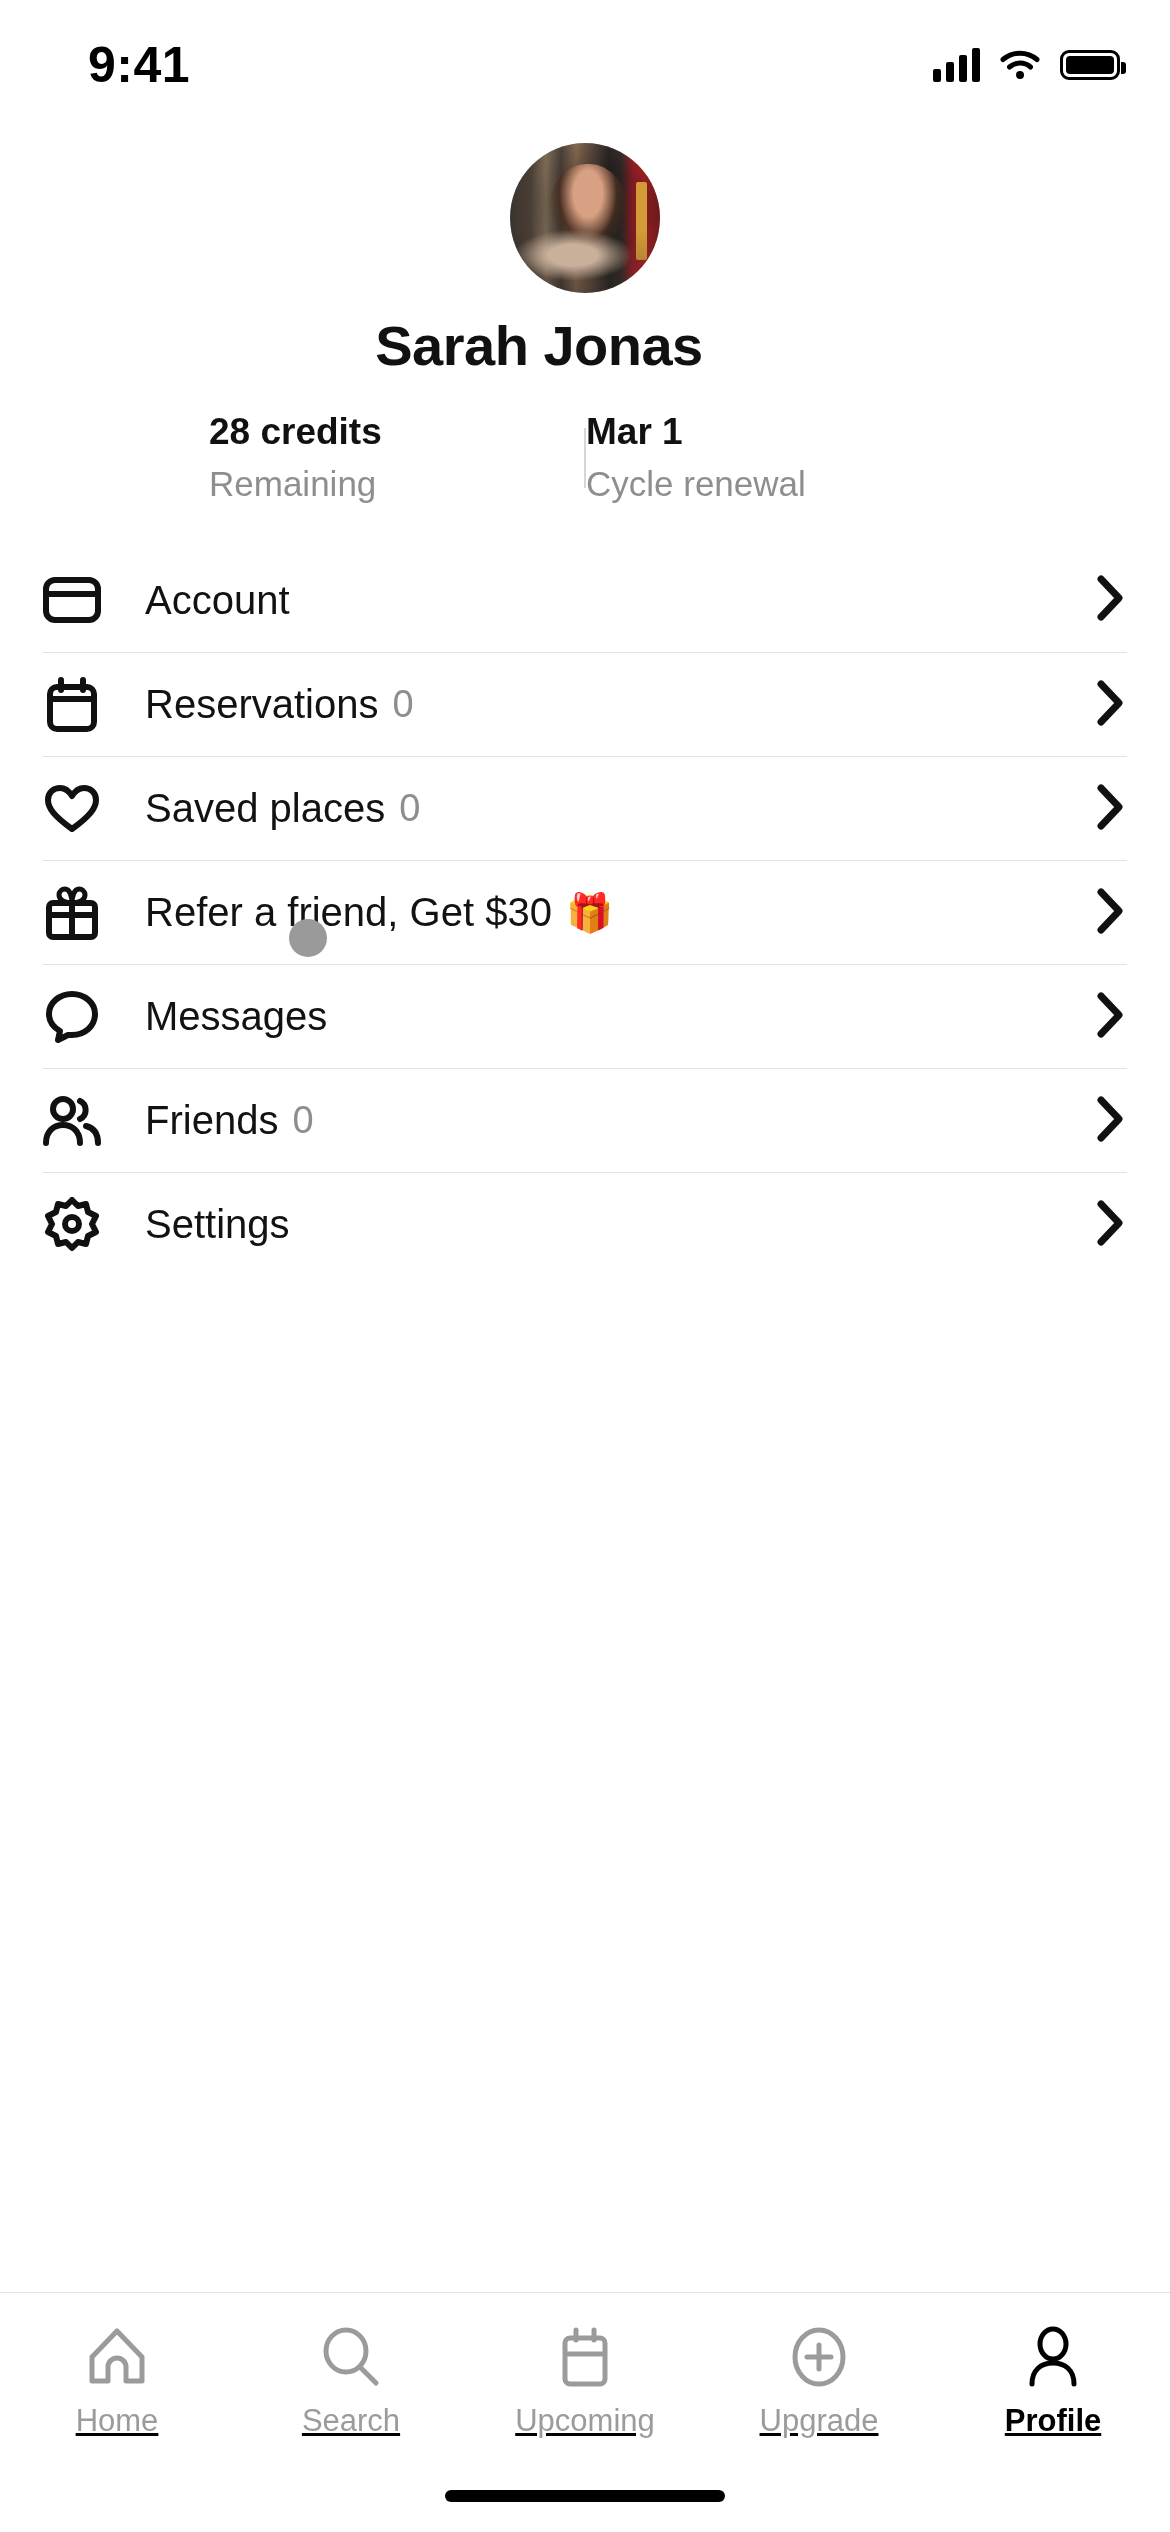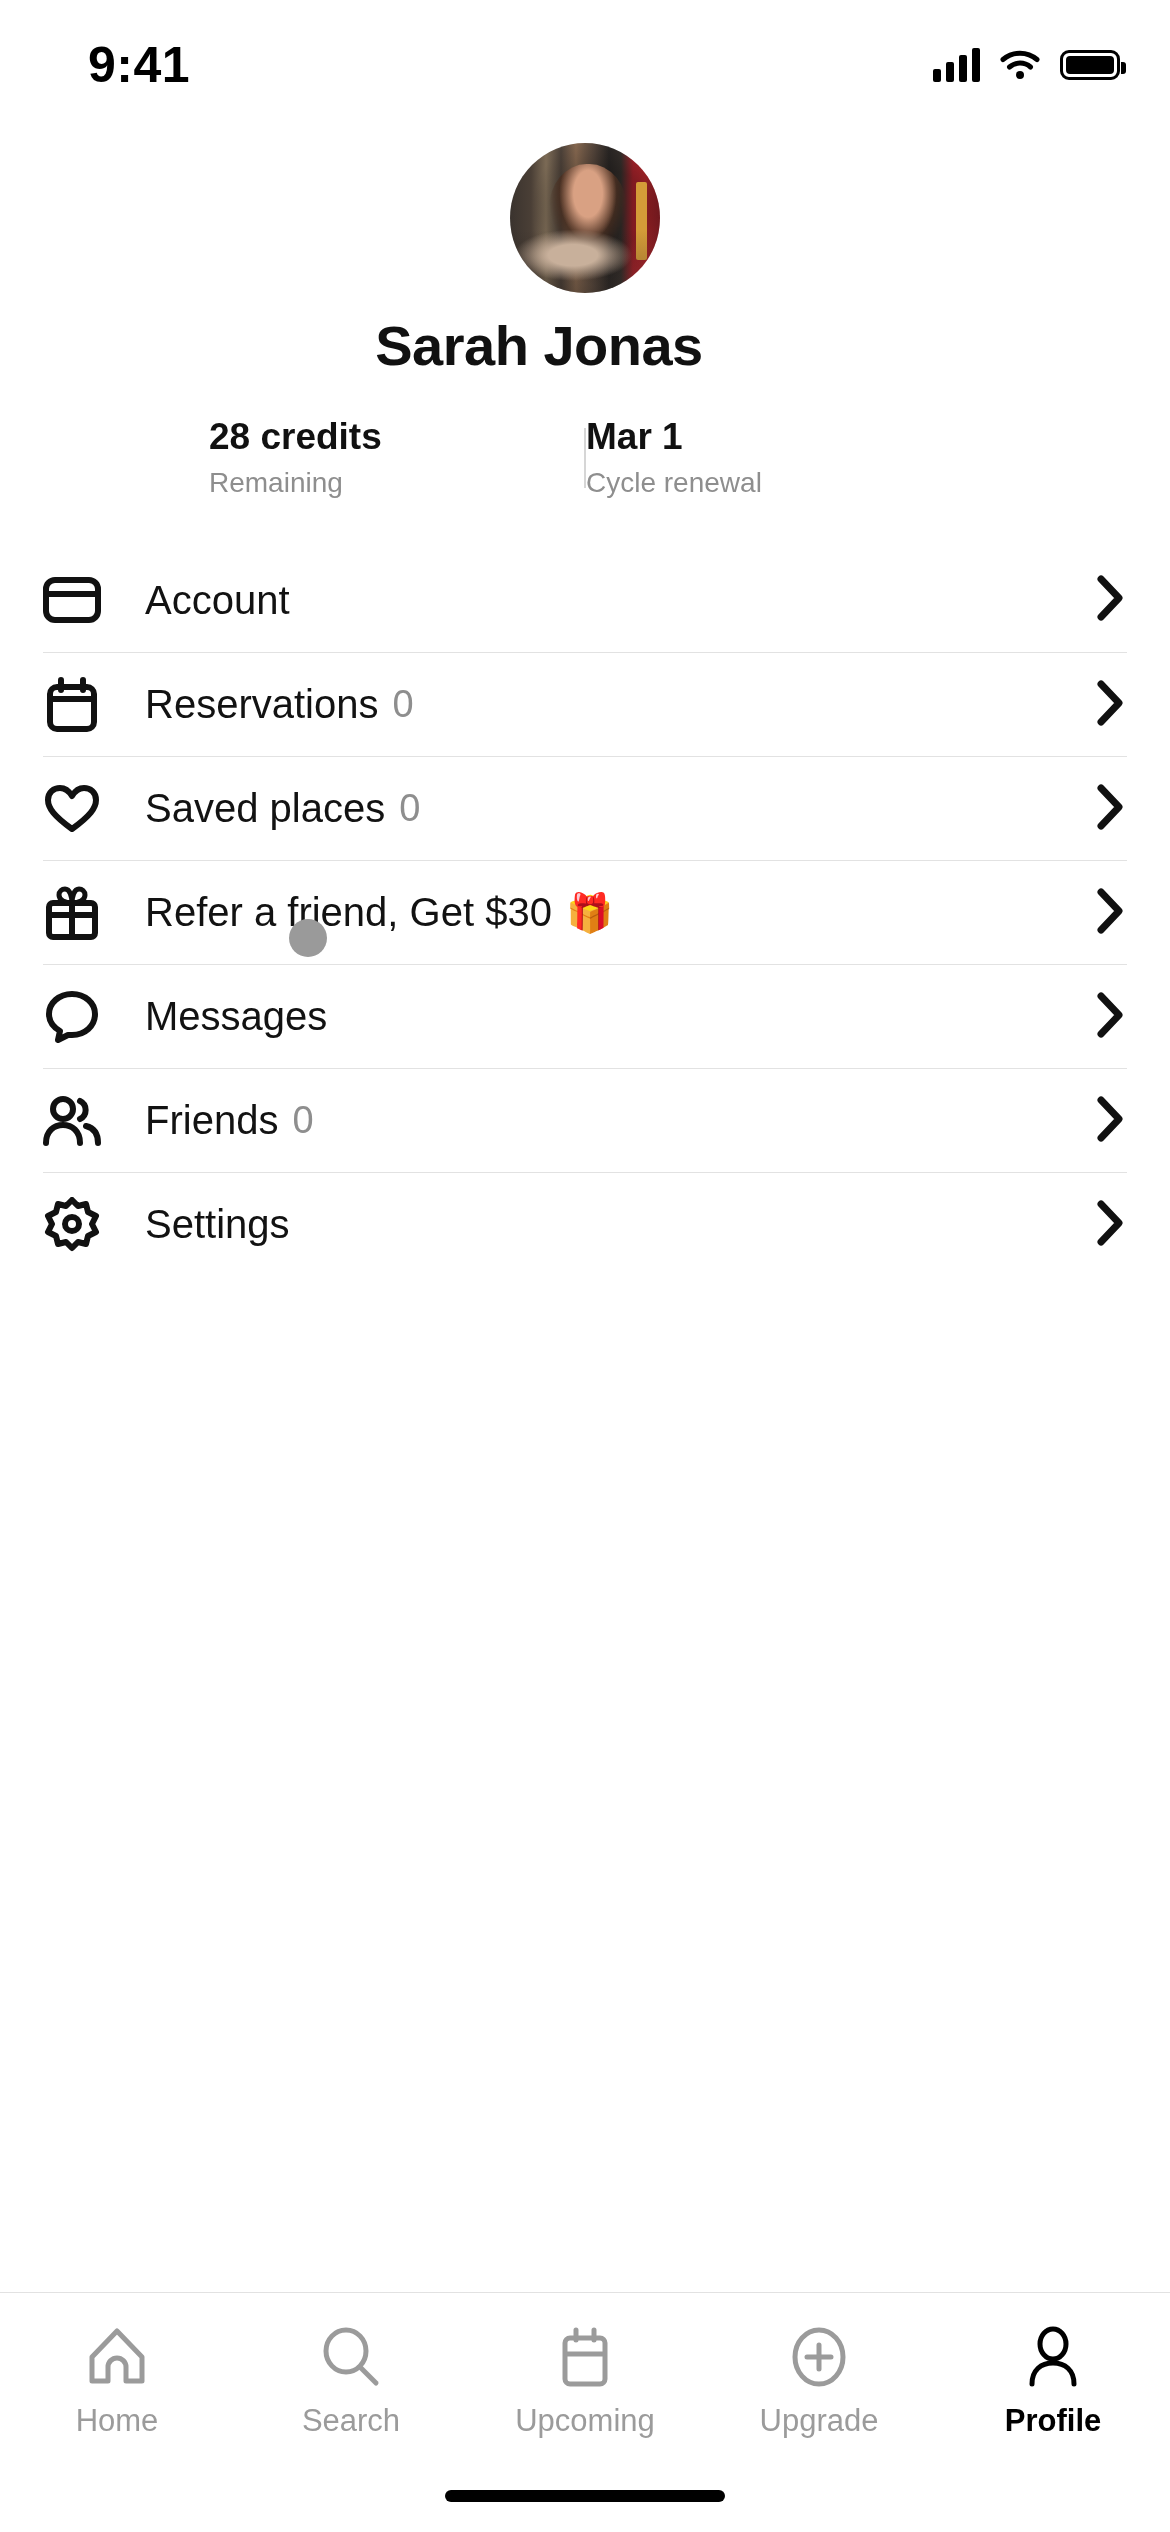--- a/index.html
+++ b/index.html
@@ -81,21 +81,21 @@
     letter-spacing:-0.5px;
   }
 
   
   .stats {
     position:absolute; top:410px; left:0; width:1170px; height:96px;
     display:flex; align-items:center; justify-content:center;
   }
   .stat { width:375px; }
   .stat-value { font-size:37px; font-weight:700; color:#111; line-height:1.25; }
-  .stat-label { font-size:28px; color:#8e8e8e; line-height:1.35; margin-top:4px; }
+  .stat-label { font-size:35px; color:#8e8e8e; line-height:1.35; margin-top:4px; }
   .stat-divider { width:2px; height:60px; background:#d6d6d6; }
 
   
   .menu { position:absolute; top:548px; left:0; width:1170px; }
   .menu-row {
     position:relative; height:104px; margin:0 43px;
     display:flex; align-items:center;
   }
   .menu-row + .menu-row { border-top:1px solid #e2e2e2; }
   .m-icon {
@@ -119,21 +119,21 @@
   }
 
   
   .tabbar {
     position:absolute; bottom:0; left:0; width:1170px; height:240px;
     border-top:1px solid #e2e2e2; background:#fff;
     display:flex; align-items:flex-start; padding-top:32px;
   }
   .tab {
     flex:1; display:flex; flex-direction:column;
-    align-items:center; gap:14px;
+    align-items:center; gap:14px;text-decoration:underline;
   }
   .tab-icon { height:64px; display:flex; align-items:center; justify-content:center; }
   .tab-label { font-size:31px; color:#9b9b9b; }
   .tab.active .tab-label { color:#000; font-weight:700; }
 
   .home-indicator {
     position:absolute; bottom:30px; left:50%; transform:translateX(-50%);
     width:280px; height:12px; background:#000; border-radius:6px;
   }
 </style>

